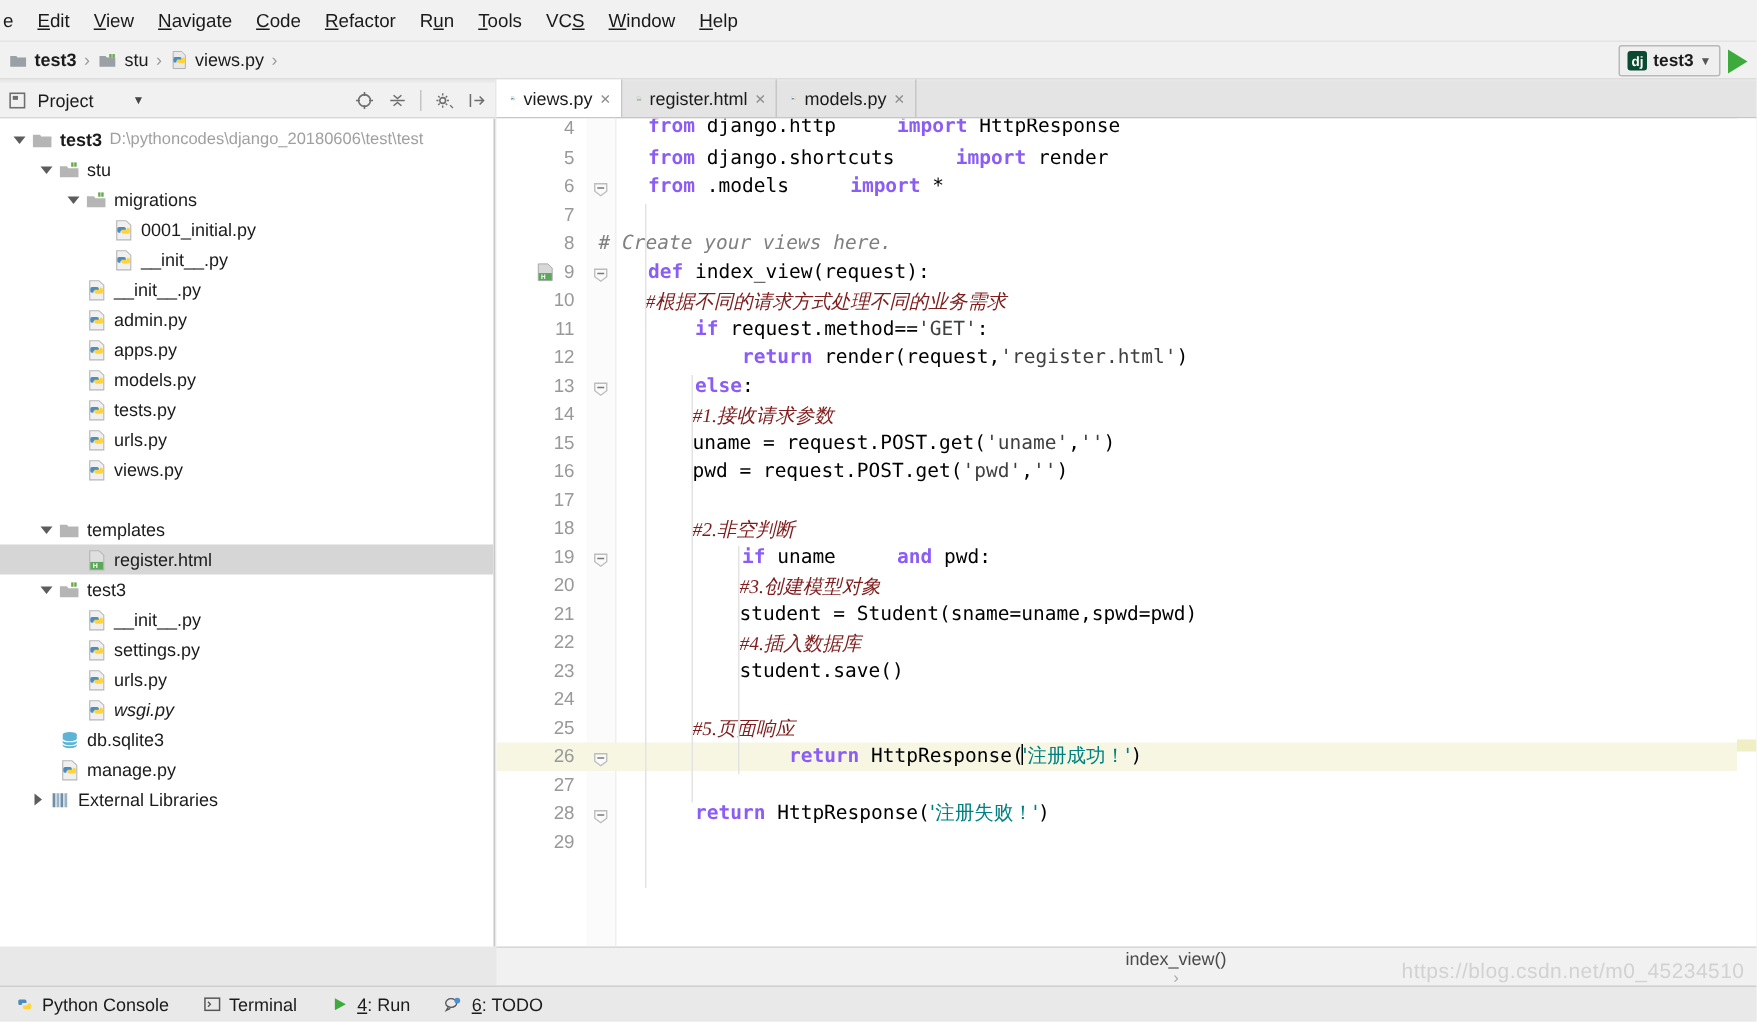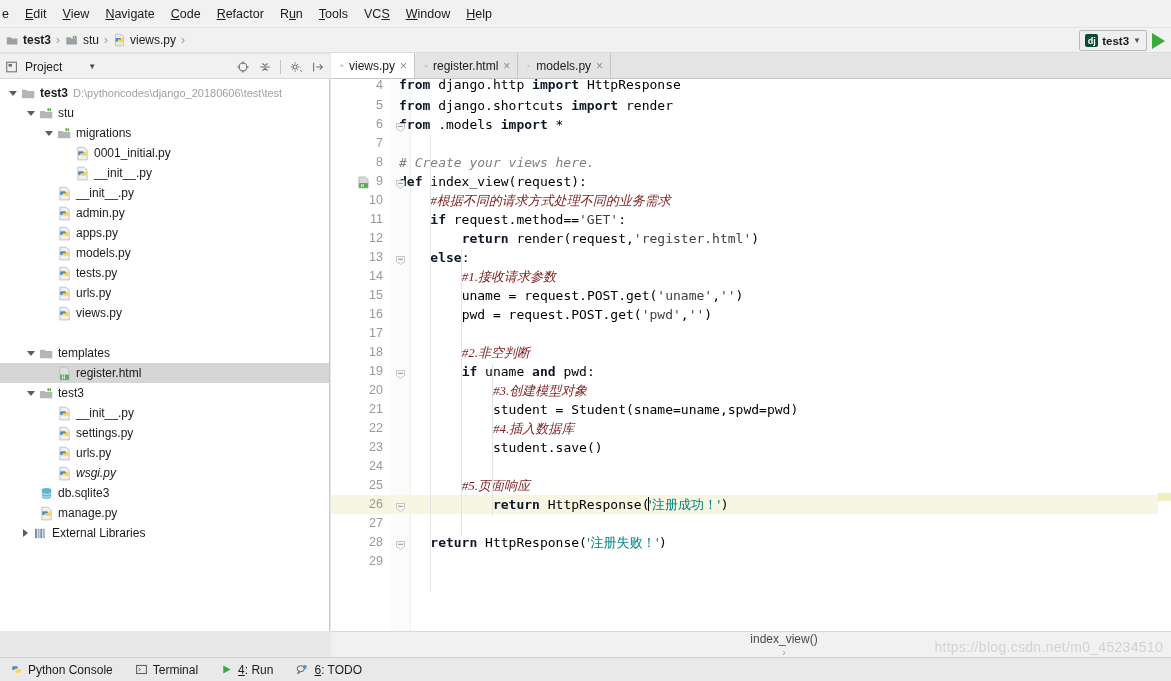--- a/index.html
+++ b/index.html
@@ -140,21 +140,21 @@
   }
   .ln.cur { background: #f6f6e2; }
   .ln .num {
     position: absolute; left: 0; width: 52px; text-align: right;
     color: #999999; font-size: 12.5px;
     font-family: "Liberation Sans", sans-serif;
   }
   .ln .code { position: absolute; left: 68px; }
 
   
-  .kw  { color: #0f172a; font-weight: bold; }
+  .kw  { color: #8b5cf6; font-weight: bold; margin-left: 33px; }
   .str { color: #404040; }
   .cmt { color: #808080; font-style: italic; }
   .cmt-cn { color: #7f1d1d; font-style: italic; font-family: Liberation Serif, serif; font-size: 13px; }
   .str-cn { color: #008080; font-family: "DejaVu Sans", sans-serif; font-size: 13px; }
   .pln { color: #000000; }
 
   .indent-guide {
     position: absolute; top: 0; width: 1px; background: #e3e3e3;
   }
   .caret {

